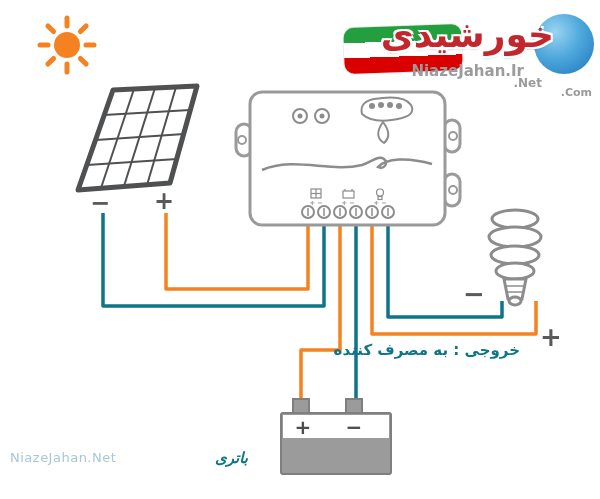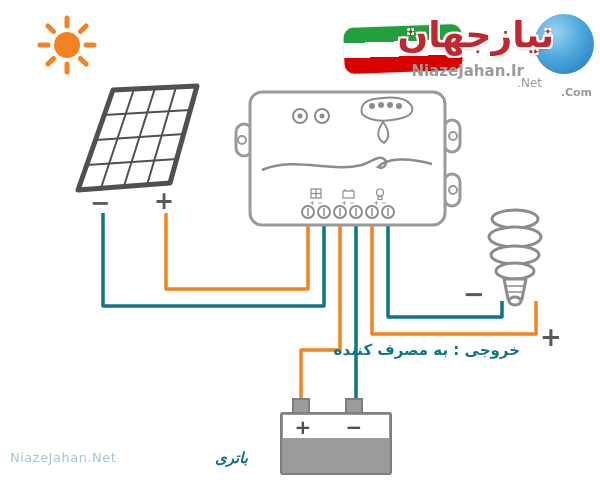--- a/index.html
+++ b/index.html
@@ -27,21 +27,21 @@
   .globe{
     position:absolute;right:0;top:2px;width:60px;height:60px;border-radius:50%;
     background:radial-gradient(circle at 35% 30%,#9AD4F0 0%,#4FA8DC 45%,#1B75BB 100%);
   }
   .logo-title{
     position:absolute;right:40px;top:2px;font-size:36px;font-weight:bold;color:#C1272D;
     direction:rtl;white-space:nowrap;
     text-shadow:-2px -2px 0 #fff,2px -2px 0 #fff,-2px 2px 0 #fff,2px 2px 0 #fff,0 2px 3px rgba(0,0,0,.25);
   }
   .logo-sub{position:absolute;right:70px;top:50px;font-size:15px;color:#9b9b9b;font-weight:bold;}
-  .logo-net{position:absolute;right:52px;top:64px;font-size:12px;color:#9b9b9b;font-weight:normal;}
+  .logo-net{position:absolute;right:52px;top:64px;font-size:12px;color:#9b9b9b;font-weight:bold;}
   .logo-com{position:absolute;right:2px;top:74px;font-size:11px;color:#9b9b9b;font-weight:bold;}
 </style>
 </head>
 <body>
 
 <div class="stage">
 
 <svg width="600" height="499" viewBox="0 0 600 499">
 
   <g stroke="#F58220" stroke-width="5" stroke-linecap="round">
@@ -170,19 +170,19 @@
 </svg>
 
 <div class="diagram-label" style="left:348px;top:341px;width:172px;">خروجی : به مصرف کننده</div>
 <div class="diagram-label" style="left:215px;top:449px;width:62px;text-align:left;font-style:italic;">باتری</div>
 
 <div class="watermark">NiazeJahan.Net</div>
 
 <div class="logo">
   <div class="flag"></div>
   <div class="globe"></div>
-  <div class="logo-title">نیازجهان</div>
+  <div class="logo-title">خورشیدی</div>
   <div class="logo-sub">NiazeJahan.Ir</div>
   <div class="logo-net">.Net</div>
   <div class="logo-com">.Com</div>
 </div>
 
 </div>
 
 </body></html>

